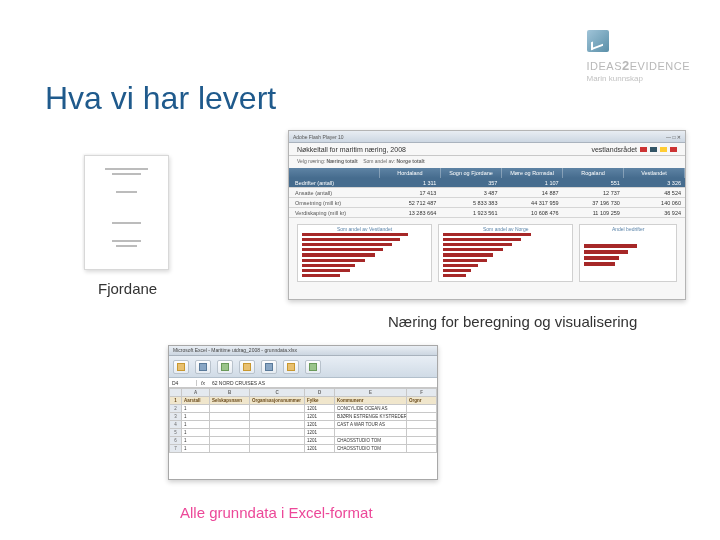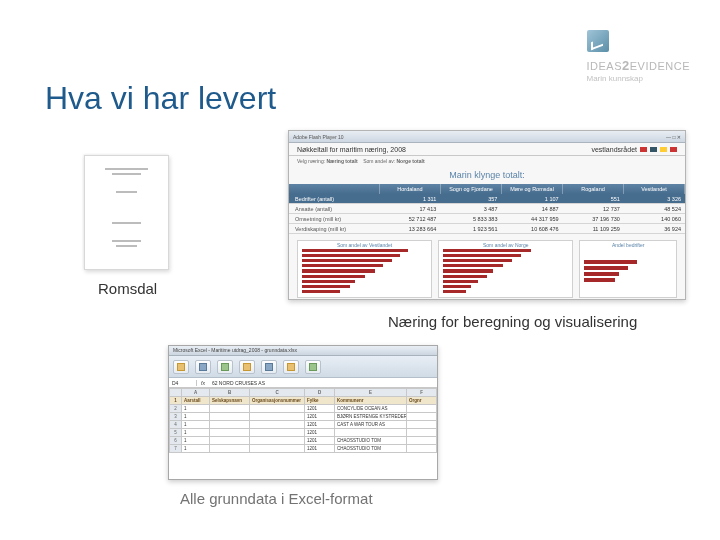--- a/index.html
+++ b/index.html
@@ -261,24 +261,24 @@
     width:12px;
     color:#666;
   }
   .ex-grid .hdr td {
     background:#f0e6cc;
     font-weight:bold;
     color:#6a4a1a;
   }
   .label-excel {
     position: absolute;
-    top: 490px;
+    top: 504px;
     left: 180px;
     font-size: 15px;
-    color: #737373;
+    color: #ec4899;
     text-align: right;
   }
 </style>
 </head>
 <body>
 
 <div class="logo">
   <div class="logo-mark"></div>
   <div class="logo-text">IDEAS<span class="two">2</span>EVIDENCE</div>
   <div class="logo-tag">Marin kunnskap</div>
@@ -291,21 +291,21 @@
     <div class="l w2"></div>
   <div class="sp"></div>
   <div class="l w3"></div>
   <div class="sp"></div>
     <div class="sp"></div>
   <div class="l w2"></div>
   <div class="sp"></div>
   <div class="l w2"></div>
     <div class="l w3"></div>
 </div>
-<div class="label-rapport">Romsdal</div>
+<div class="label-rapport">Fjordane</div>
 
 <div class="tool-window">
   <div class="tw-titlebar">
     <span>Adobe Flash Player 10</span>
     <span>— □ ✕</span>
   </div>
   <div class="tw-hdr">
     <span class="tw-hdr-left">Nøkkeltall for maritim næring, 2008</span>
     <span class="tw-hdr-right">
       <span>vestlandsrådet</span>
@@ -315,21 +315,20 @@
       <span class="flag"></span>
     </span>
   </div>
   <div class="tw-sub">
     <span>Velg næring:</span>
     <b>Næring totalt</b>
     &nbsp;&nbsp;
     <span>Som andel av:</span>
     <b>Norge totalt</b>
   </div>
-  <div class="tw-bigtitle">Marin klynge totalt:</div>
   <div class="tw-tablehdr">
     <span></span>
       <span>Hordaland</span>
       <span>Sogn og Fjordane</span>
       <span>Møre og Romsdal</span>
       <span>Rogaland</span>
       <span>Vestlandet</span>
   </div>
   <div class="tw-row dark">
     <span>Bedrifter (antall)</span>

